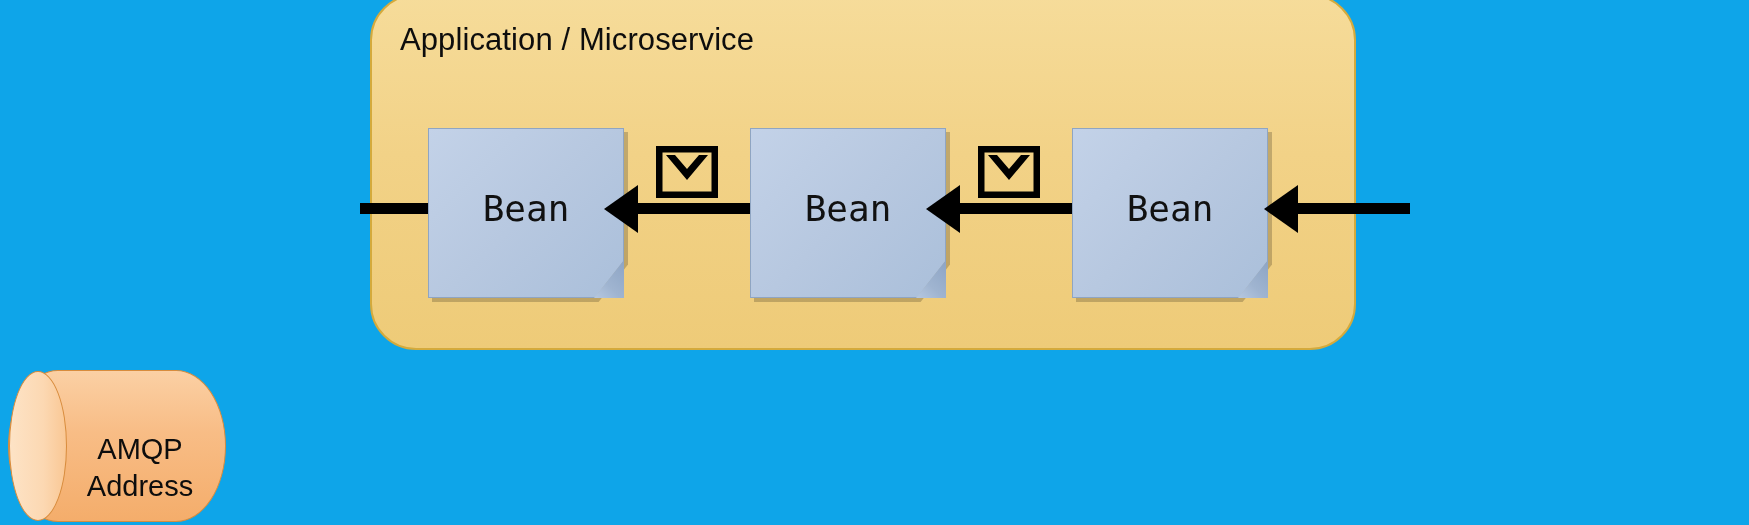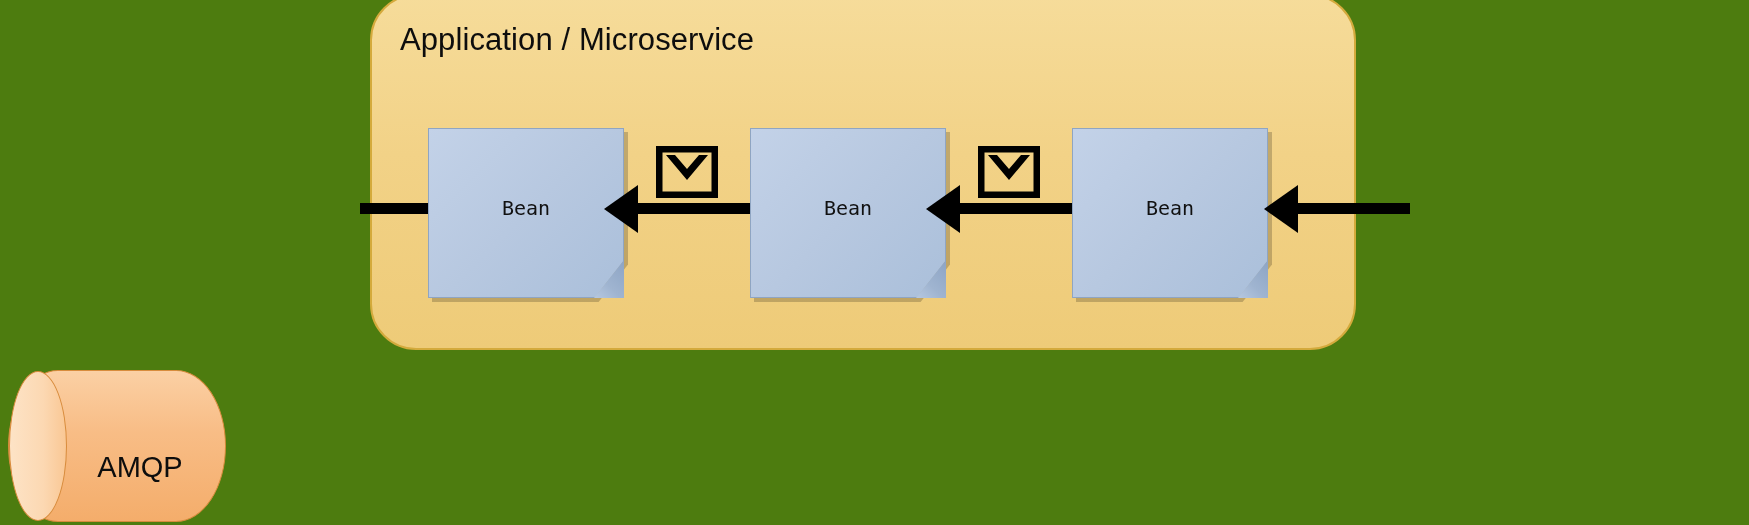--- a/index.html
+++ b/index.html
@@ -10,21 +10,21 @@
   body {
     width: 1749px;
     height: 525px;
     overflow: hidden;
     font-family: "Liberation Sans", sans-serif;
   }
   #canvas {
     position: relative;
     width: 1749px;
     height: 525px;
-    background: #4d7c0f;
+    background: #0ea5e9;
   }
 
   
   .app-container {
     position: absolute;
     left: 370px;
     top: -6px;
     width: 986px;
     height: 356px;
     background: linear-gradient(180deg, #f6dc9a 0%, #f2d287 45%, #eecb78 100%);
@@ -82,21 +82,21 @@
   .bean .bean-label {
     position: absolute;
     left: 0;
     top: 0;
     width: 196px;
     height: 160px;
     display: flex;
     align-items: center;
     justify-content: center;
     font-family: "DejaVu Sans Mono", "Liberation Mono", monospace;
-    font-size: 20px;
+    font-size: 36px;
     color: #111111;
   }
   #bean-1 { left: 428px; }
   #bean-2 { left: 750px; }
   #bean-3 { left: 1072px; }
 
   
   .line {
     position: absolute;
     height: 11px;
@@ -231,17 +231,18 @@
   </div>
 
   <div class="line" id="line-in-right"></div>
   <div class="arrowhead-left" id="arrow-in-right"></div>
 
   <div class="cylinder" id="cylinder-amqp">
     <div class="cyl-body"></div>
     <div class="cyl-cap"></div>
     <div class="cyl-label">
       <span>AMQP</span>
+      <span>Address</span>
     </div>
   </div>
 
 
 </div>
 
 </body></html>

